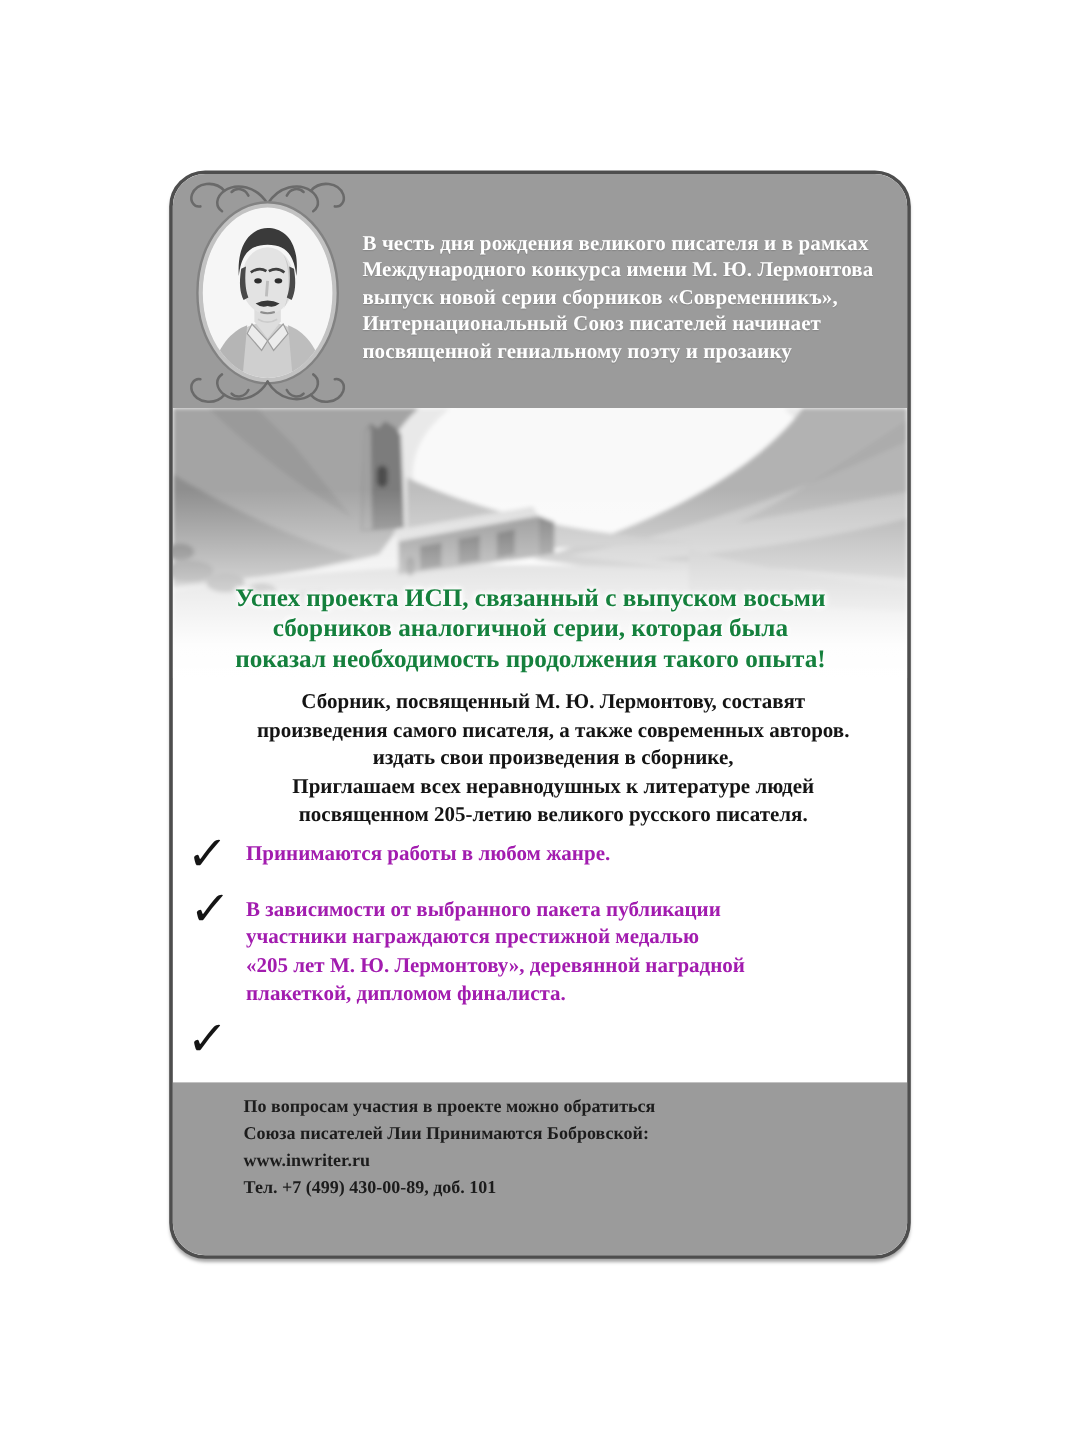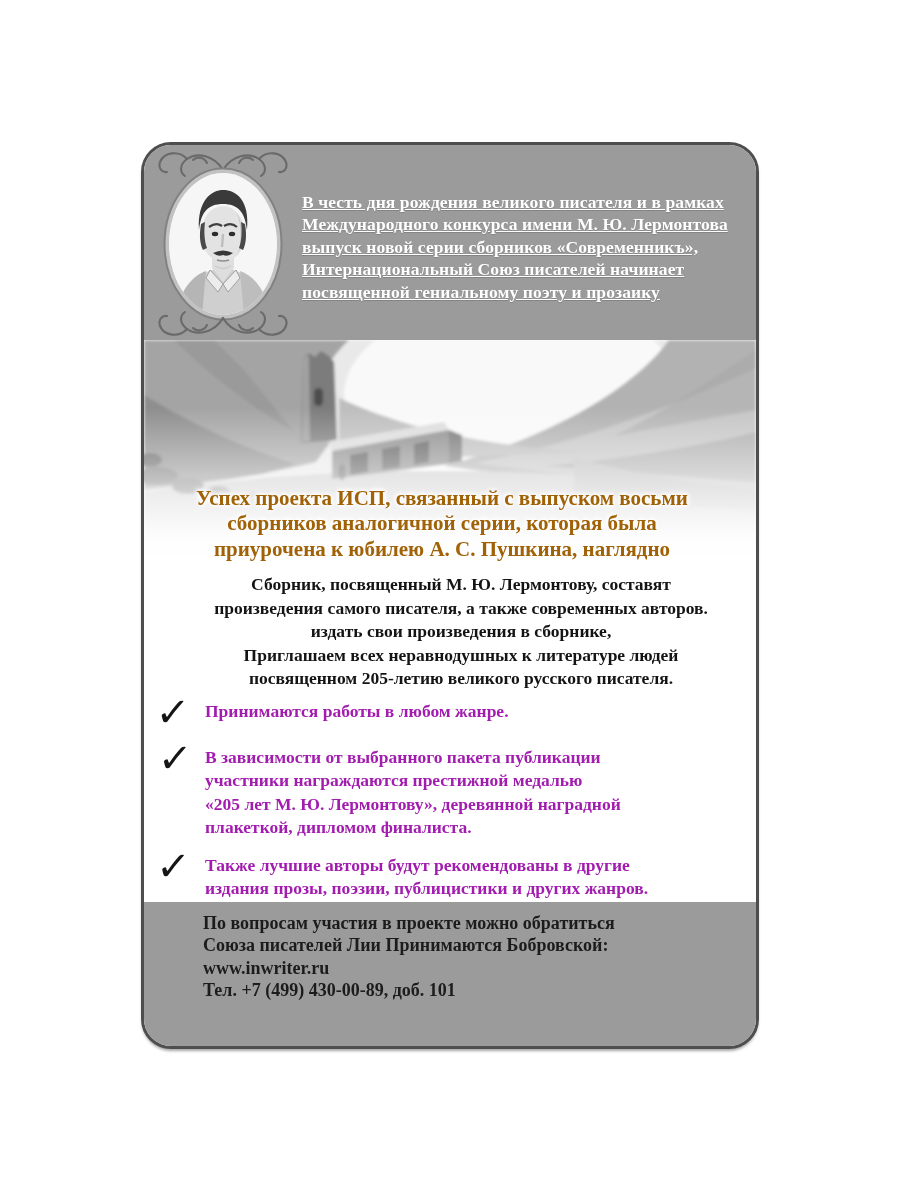--- a/index.html
+++ b/index.html
@@ -14,28 +14,27 @@
     overflow:hidden;box-shadow:0 3px 3px -1px rgba(0,0,0,.35);
   }
   
   .header{height:195px;background:#9b9b9b;display:flex;position:relative;}
   .portrait-wrap{width:158px;position:relative;flex:0 0 auto;}
   .portrait-wrap svg{position:absolute;left:8px;top:5px;}
   .header-text{
     flex:1;padding:46px 0 0 0;color:#ffffff;font-weight:bold;
     font-size:17.5px;line-height:22.4px;letter-spacing:.1px;
     text-shadow:0 1px 1px rgba(0,0,0,.15);
-    text-decoration:underline;
   }
   
   .hero{position:relative;height:225px;background:#fff;}
   .hero svg{display:block;width:612px;height:225px;}
   .hero-heading{
     position:absolute;left:0;right:16px;bottom:3px;text-align:center;
-    font-weight:bold;font-size:21px;line-height:25.5px;color:#a16207;
+    font-weight:bold;font-size:21px;line-height:25.5px;color:#15803d;
     text-shadow:0 0 4px #fff,0 0 6px #fff,1px 1px 5px #fff,-1px -1px 5px #fff,0 0 10px #fff;
   }
   
   .intro{
     margin-top:8px;text-align:center;font-weight:bold;color:#141414;
     font-size:17.5px;line-height:23.5px;padding-left:22px;
   }
   
   .checklist{margin:9px 0 0 12px;}
   .check-item{display:flex;margin-bottom:14px;}
@@ -43,21 +42,21 @@
   .check-cell{
     width:49px;flex:0 0 auto;font-family:"DejaVu Sans",sans-serif;
     font-size:40px;line-height:1;color:#151515;margin-top:-8px;
     transform:skewX(-4deg);
   }
   .check-text{font-weight:bold;color:#a21caf;font-size:17.5px;line-height:23.5px;max-width:500px;}
   
   .footer{
     position:absolute;left:0;right:0;bottom:0;height:144px;background:#9b9b9b;
     padding:10px 20px 0 59px;box-sizing:border-box;
-    font-weight:bold;color:#1c1c1c;font-size:18px;line-height:22.4px;
+    font-weight:bold;color:#1c1c1c;font-size:15px;line-height:22.4px;
   }
 </style>
 </head>
 <body>
 
 <div class="card">
 
   <div class="header">
     <div class="portrait-wrap">
       <svg width="142" height="188" viewBox="0 0 142 188">
@@ -166,21 +165,21 @@
         <ellipse cx="44" cy="146" rx="16" ry="8" fill="#7d7d7d"></ellipse>
         <ellipse cx="74" cy="152" rx="12" ry="6" fill="#888888"></ellipse>
         <ellipse cx="6" cy="120" rx="12" ry="7" fill="#626262"></ellipse>
         <ellipse cx="120" cy="158" rx="22" ry="6" fill="#9a9a9a" opacity="0.7"></ellipse>
       </g>
       <rect x="0" y="0" width="612" height="225" fill="url(#fade)"></rect>
     </svg>
     <div class="hero-heading">
       <div>Успех проекта ИСП, связанный с выпуском восьми</div>
       <div>сборников аналогичной серии, которая была</div>
-      <div>приурочена к юбилею А. С. Пушкина, наглядно</div>
+      <div>показал необходимость продолжения такого опыта!</div>
     </div>
   </div>
 
   <div class="intro">
     <div>Сборник, посвященный М. Ю. Лермонтову, составят</div>
     <div>произведения самого писателя, а также современных авторов.</div>
     <div>издать свои произведения в сборнике,</div>
     <div>Приглашаем всех неравнодушных к литературе людей</div>
     <div>посвященном 205-летию великого русского писателя.</div>
   </div>
@@ -196,24 +195,20 @@
       <div class="check-cell">✓</div>
       <div class="check-text">
         <div>В зависимости от выбранного пакета  публикации</div>
         <div>участники награждаются престижной медалью</div>
         <div>«205 лет М. Ю. Лермонтову», деревянной наградной</div>
         <div>плакеткой, дипломом финалиста.</div>
       </div>
     </div>
     <div class="check-item">
       <div class="check-cell">✓</div>
-      <div class="check-text">
-        <div>Также лучшие авторы будут рекомендованы в другие</div>
-        <div>издания прозы, поэзии, публицистики и других жанров.</div>
-      </div>
     </div>
   </div>
 
   <div class="footer">
     <div>По вопросам участия в проекте можно обратиться</div>
     <div>Союза писателей Лии Принимаются Бобровской:</div>
     <div>www.inwriter.ru</div>
     <div>Тел. +7 (499) 430-00-89, доб. 101</div>
   </div>
 

